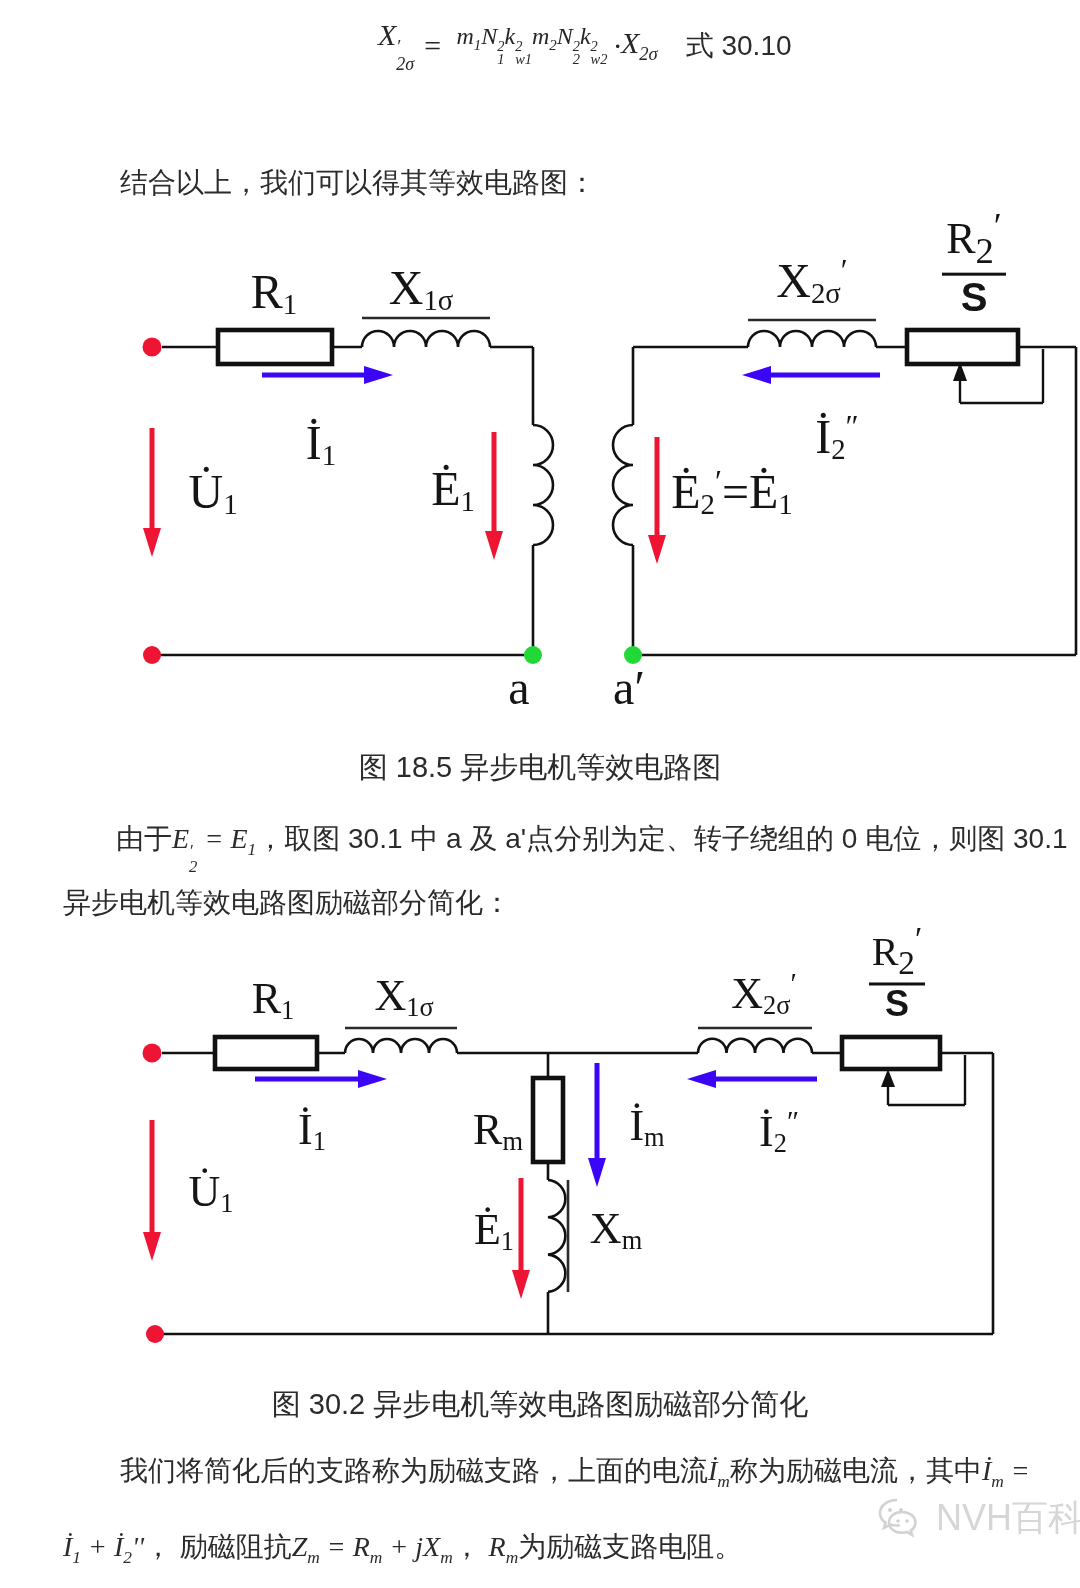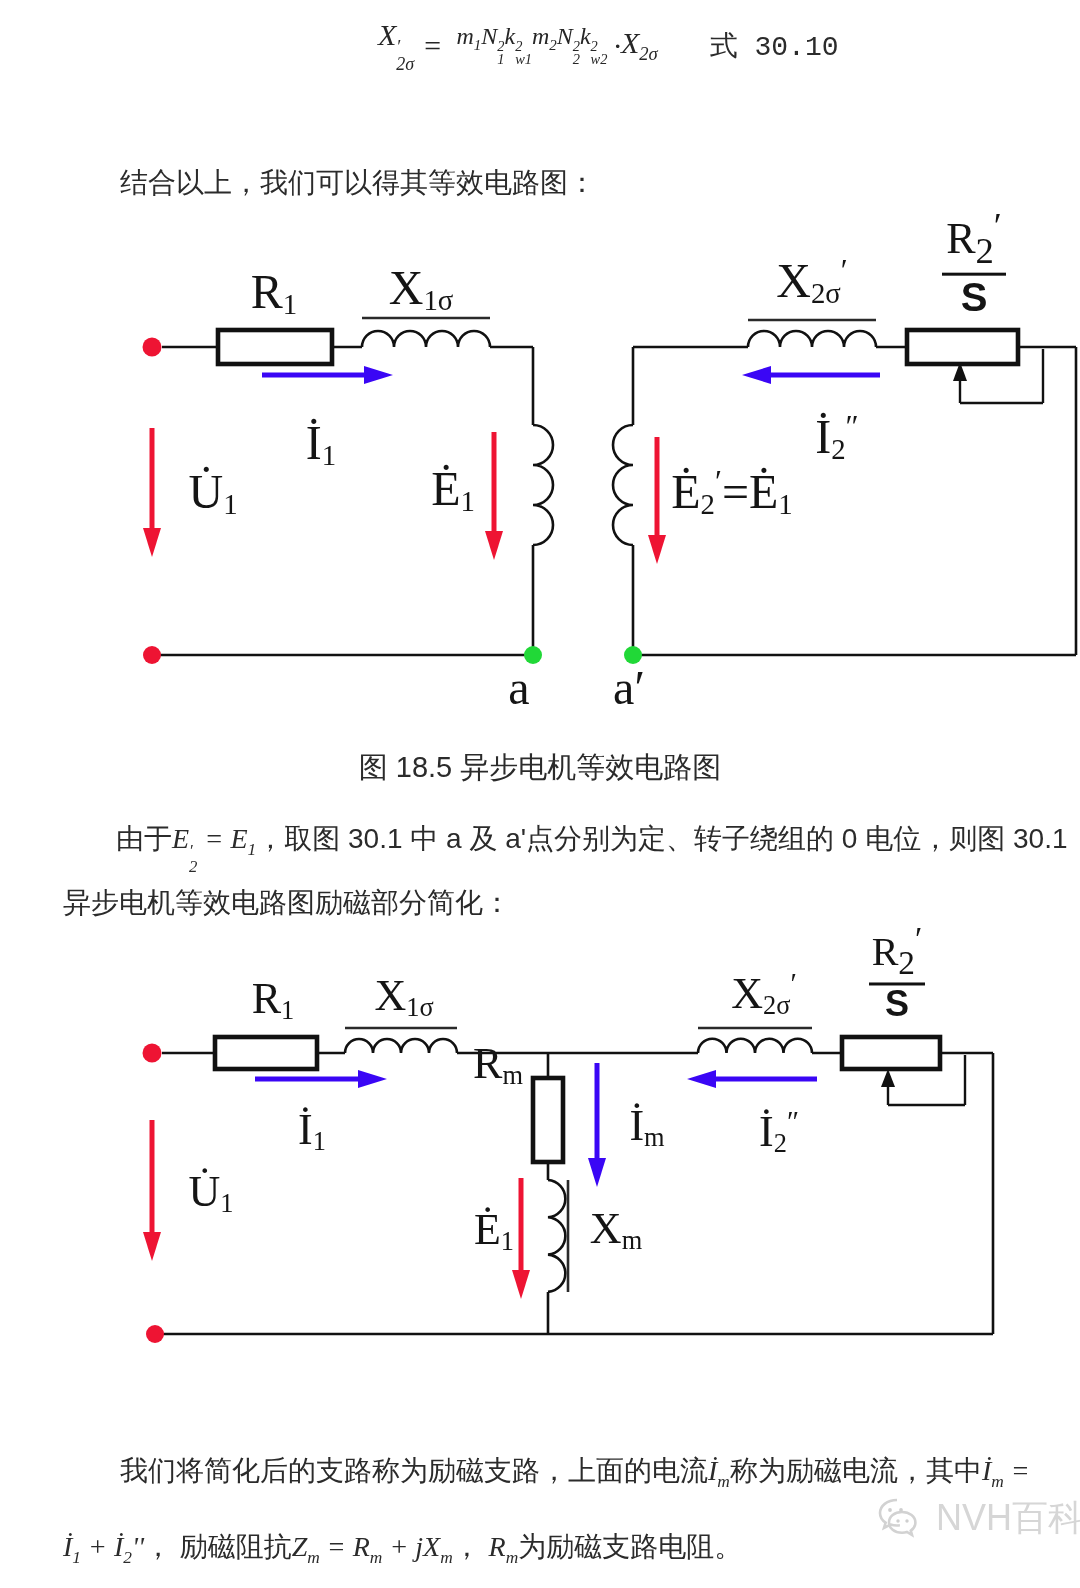--- a/index.html
+++ b/index.html
@@ -28,22 +28,22 @@
   .stack .st-sub{display:block;}
 
   
   .frac{display:inline-flex;flex-direction:row;align-items:center;
         vertical-align:middle;margin:0 6px;line-height:1.05;}
   .frac .fbar{align-self:stretch;border-top:2.4px solid #1b1b1b;margin:2px 0;}
 
   
   #formula-row{left:378px;top:18px;display:flex;align-items:center;font-size:30px;}
   #formula-row .frac{font-size:24px;}
-  #formula-tag{margin-left:52px;font-size:28px;font-style:normal;
-               font-family:Liberation Mono, monospace;color:#2b2b2b;}
+  #formula-tag{margin-left:28px;font-size:28px;font-style:normal;
+               font-family:Liberation Sans, sans-serif;color:#2b2b2b;}
 
   
   .clabel{position:absolute;transform:translate(-50%,-50%);
           font-family:"Liberation Serif","DejaVu Serif",serif;
           font-size:48px;color:#151515;white-space:nowrap;line-height:1;}
   .clabel sub{font-size:60%;vertical-align:-0.22em;line-height:0;}
   .clabel sup{font-size:66%;vertical-align:0.5em;line-height:0;}
   .clabel.small{font-size:44px;}
   .fr{position:absolute;transform:translate(-50%,-50%);display:flex;flex-direction:column;
       align-items:center;font-family:"Liberation Serif","DejaVu Serif",serif;
@@ -200,26 +200,27 @@
   <div class="clabel small" style="left:273px;top:999px;"><span>R</span><sub>1</sub></div>
   <div class="clabel small" style="left:404px;top:996px;"><span>X</span><sub>1σ</sub></div>
   <div class="clabel small" style="left:764px;top:994px;"><span>X</span><sub>2σ</sub><sup>′</sup></div>
   <div class="fr" style="left:897px;top:973px;font-size:40px;">
     <span><span>R</span><sub>2</sub><sup>′</sup></span>
     <span class="fbar2" style="width:56px;"></span>
     <span class="fbot" style="font-size:36px;">S</span>
   </div>
   <div class="clabel small" style="left:312px;top:1130px;"><span>İ</span><sub>1</sub></div>
   <div class="clabel small" style="left:211px;top:1192px;"><span>U̇</span><sub>1</sub></div>
-  <div class="clabel small" style="left:498px;top:1064px;"><span>R</span><sub>m</sub></div>
+  <div class="clabel small" style="left:498px;top:1130px;"><span>R</span><sub>m</sub></div>
   <div class="clabel small" style="left:494px;top:1230px;"><span>Ė</span><sub>1</sub></div>
   <div class="clabel small" style="left:616px;top:1229px;"><span>X</span><sub>m</sub></div>
   <div class="clabel small" style="left:647px;top:1126px;"><span>İ</span><sub>m</sub></div>
   <div class="clabel small" style="left:779px;top:1132px;"><span>İ</span><sub>2</sub><sup>″</sup></div>
 
+  <div class="abs caption" style="top:1385px;">图 30.2  异步电机等效电路图励磁部分简化</div>
 
   <div class="abs body-text" style="left:120px;top:1452px;">
     <span>我们将简化后的支路称为励磁支路，上面的电流</span><span class="math"><span>İ</span><sub>m</sub></span><span>称为励磁电流，其中</span><span class="math"><span>İ</span><sub>m</sub><span> =</span></span>
   </div>
   <div class="abs body-text" style="left:63px;top:1528px;">
     <span class="math"><span>İ</span><sub>1</sub><span> + </span><span>İ</span><sub>2</sub><span>''</span></span><span>， 励磁阻抗</span><span class="math"><span>Z</span><sub>m</sub><span> = </span><span>R</span><sub>m</sub><span> + </span><span>jX</span><sub>m</sub></span><span>， </span><span class="math"><span>R</span><sub>m</sub></span><span>为励磁支路电阻。</span>
   </div>
 
   <div id="watermark" class="abs">
     <svg width="52" height="46" viewBox="0 0 52 46">

